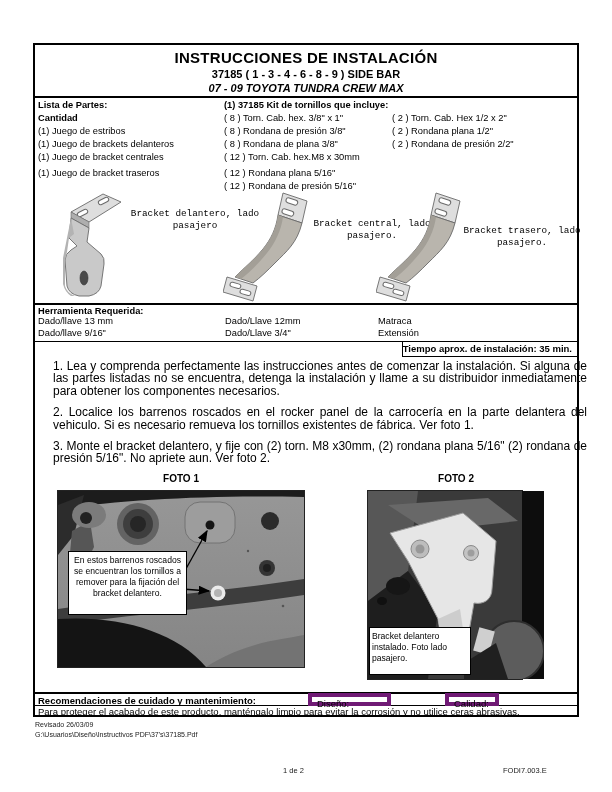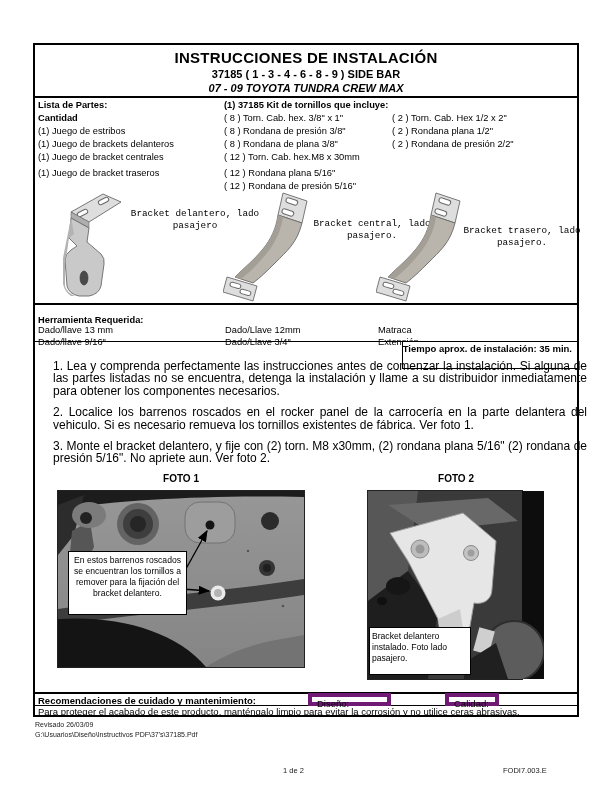--- a/index.html
+++ b/index.html
@@ -16,28 +16,28 @@
   .pcol{position:absolute;top:1px;}
   .pcol.c1{left:3px;width:184px;}
   .pcol.c2{left:189px;width:168px;}
   .pcol.c3{left:357px;width:182px;padding-top:13px;}
   .bold{font-weight:bold;}
   .brackets{position:absolute;left:0;top:143px;width:100%;height:115px;}
   .blabel{position:absolute;font-size:9.3px;line-height:11.5px;text-align:center;font-family:Liberation Mono, monospace;}
   .bsvg{position:absolute;}
   .tools{position:absolute;left:0;top:258px;width:100%;height:38px;border-top:2px solid #000;
          box-sizing:border-box;font-size:9.3px;}
-  .tools .th{font-weight:bold;padding:10px 0 0 3px;}
+  .tools .th{font-weight:bold;padding:1px 0 0 3px;}
   .trow{position:relative;height:11.5px;}
   .trow span{position:absolute;top:0;}
   .tc1{left:3px;} .tc2{left:190px;} .tc3{left:343px;}
   .irow{position:absolute;left:0;top:296px;width:100%;height:16px;border-top:1px solid #000;
         box-sizing:border-box;font-size:9.5px;}
   .irow .ilab{font-weight:bold;padding:2px 0 0 3px;}
-  .timebox{position:absolute;right:-1px;top:-1px;height:28px;border:1.5px solid #000;
+  .timebox{position:absolute;right:-1px;top:-1px;height:16px;border:1.5px solid #000;
            box-sizing:border-box;font-weight:bold;padding:1px 5px 0 0;background:#fff;}
   .steps{position:absolute;left:18px;top:315px;width:534px;font-size:12px;line-height:12.4px;
          text-align:justify;}
   .steps p{margin:0 0 9px 0;}
   .fotolabel{position:absolute;font-size:10px;font-weight:bold;text-align:center;}
   .photo{position:absolute;border:1px solid #222;box-sizing:border-box;}
   .callout{position:absolute;background:#fff;border:1px solid #000;box-sizing:border-box;
            font-size:8.6px;line-height:11px;padding:3px 2px;}
   .recrow{position:absolute;left:0;top:647px;width:100%;height:14px;border-top:2px solid #000;
           border-bottom:1px solid #000;box-sizing:border-box;font-size:9.5px;}

